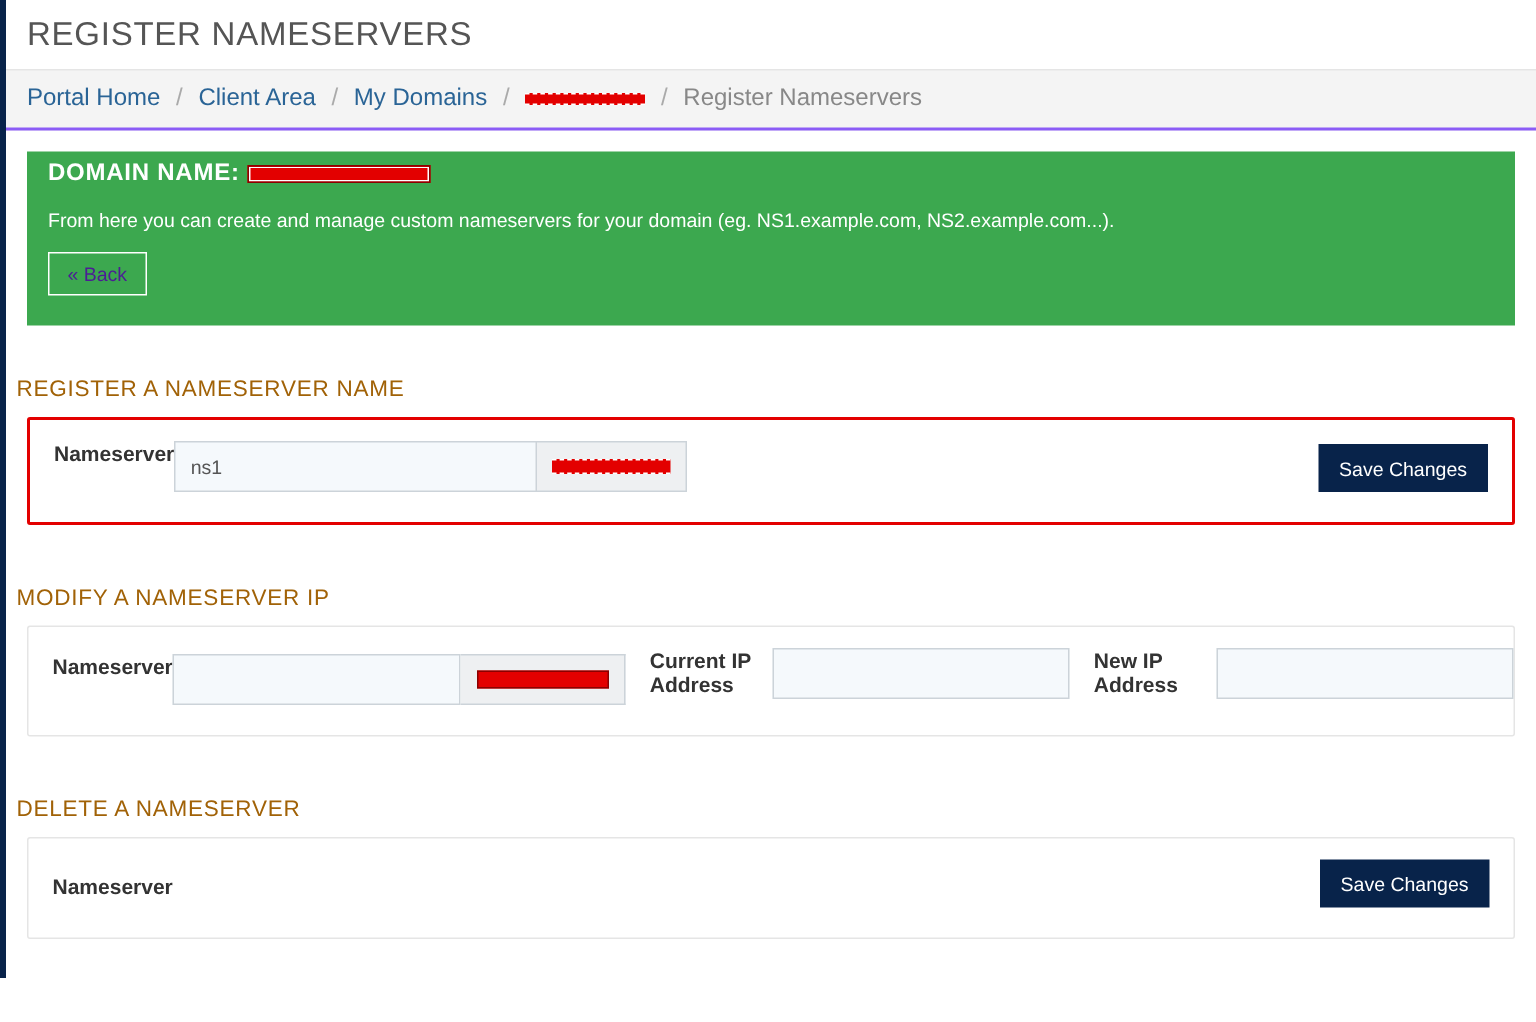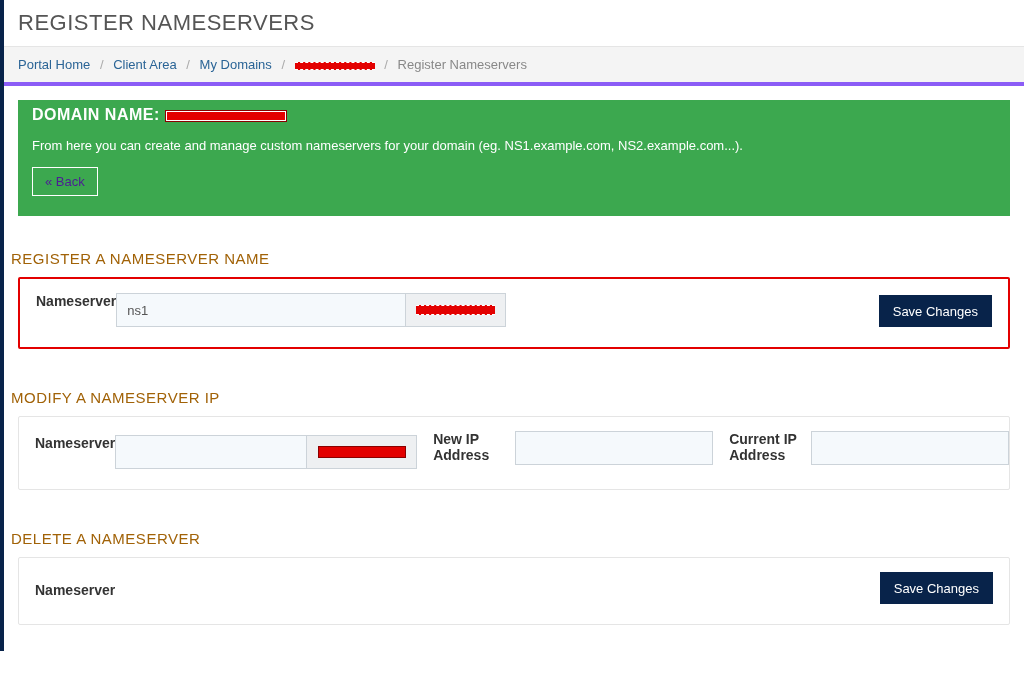--- a/index.html
+++ b/index.html
@@ -13,22 +13,22 @@
   .page-title {
     font-size: 22px;
     font-weight: 400;
     color: #555;
     padding: 10px 14px 10px 14px;
     letter-spacing: 0.5px;
   }
   .breadcrumb {
     background: #f4f4f4;
     border-top: 1px solid #e5e5e5;
-    border-bottom: 4px solid #8b5cf6;
-    font-size: 13px;
+    border-bottom: 2px solid #8b5cf6;
+    font-size: 16px;
     padding: 10px 14px;
   }
   .breadcrumb a {
     color: #2a6496;
     text-decoration: none;
   }
   .breadcrumb .sep { color: #aaa; margin: 0 6px; }
   .breadcrumb .current { color: #888; }
   .redact {
     display: inline-block;
@@ -120,21 +120,21 @@
     color: #fff;
     border: none;
     font-size: 13px;
     height: 32px;
     padding: 0 14px;
     cursor: pointer;
     margin-left: auto;
     align-self: flex-end;
   }
   
-  .register .ns-input { width: 290px; }
+  .register .ns-input { width: 242px; }
   .register .addon { width: 100px; }
   .register .ip-input { width: 392px; }
   .modify .ns-input { width: 192px; }
   .modify .addon { width: 110px; }
   .modify .ip-input { width: 224px; }
   .delete-row .ns-input { width: 696px; }
   .delete-row .addon { width: 100px; }
 </style>
 </head>
 <body>
@@ -183,25 +183,25 @@
     <div class="field">
       <label>Nameserver</label>
       <div class="input-group">
         <input class="ns-input" value="" style="">
         <span class="addon">
             <span class="redact suffix2"></span>
           </span>
       </div>
     </div>
     <div class="field">
+      <label>Current IP Address</label>
+      <input class="ip-input" value="" style="">
+    </div>
+    <div class="field">
       <label>New IP Address</label>
-      <input class="ip-input" value="" style="">
-    </div>
-    <div class="field">
-      <label>Current IP Address</label>
       <input class="ip-input" value="" style="">
     </div>
     <button class="save-btn">Save Changes</button>
   </div>
 </div>
 
 <div class="section-heading">DELETE A NAMESERVER</div>
 <div class="panel delete-row">
   <div class="row">
     <div class="field" style="flex:1;">

